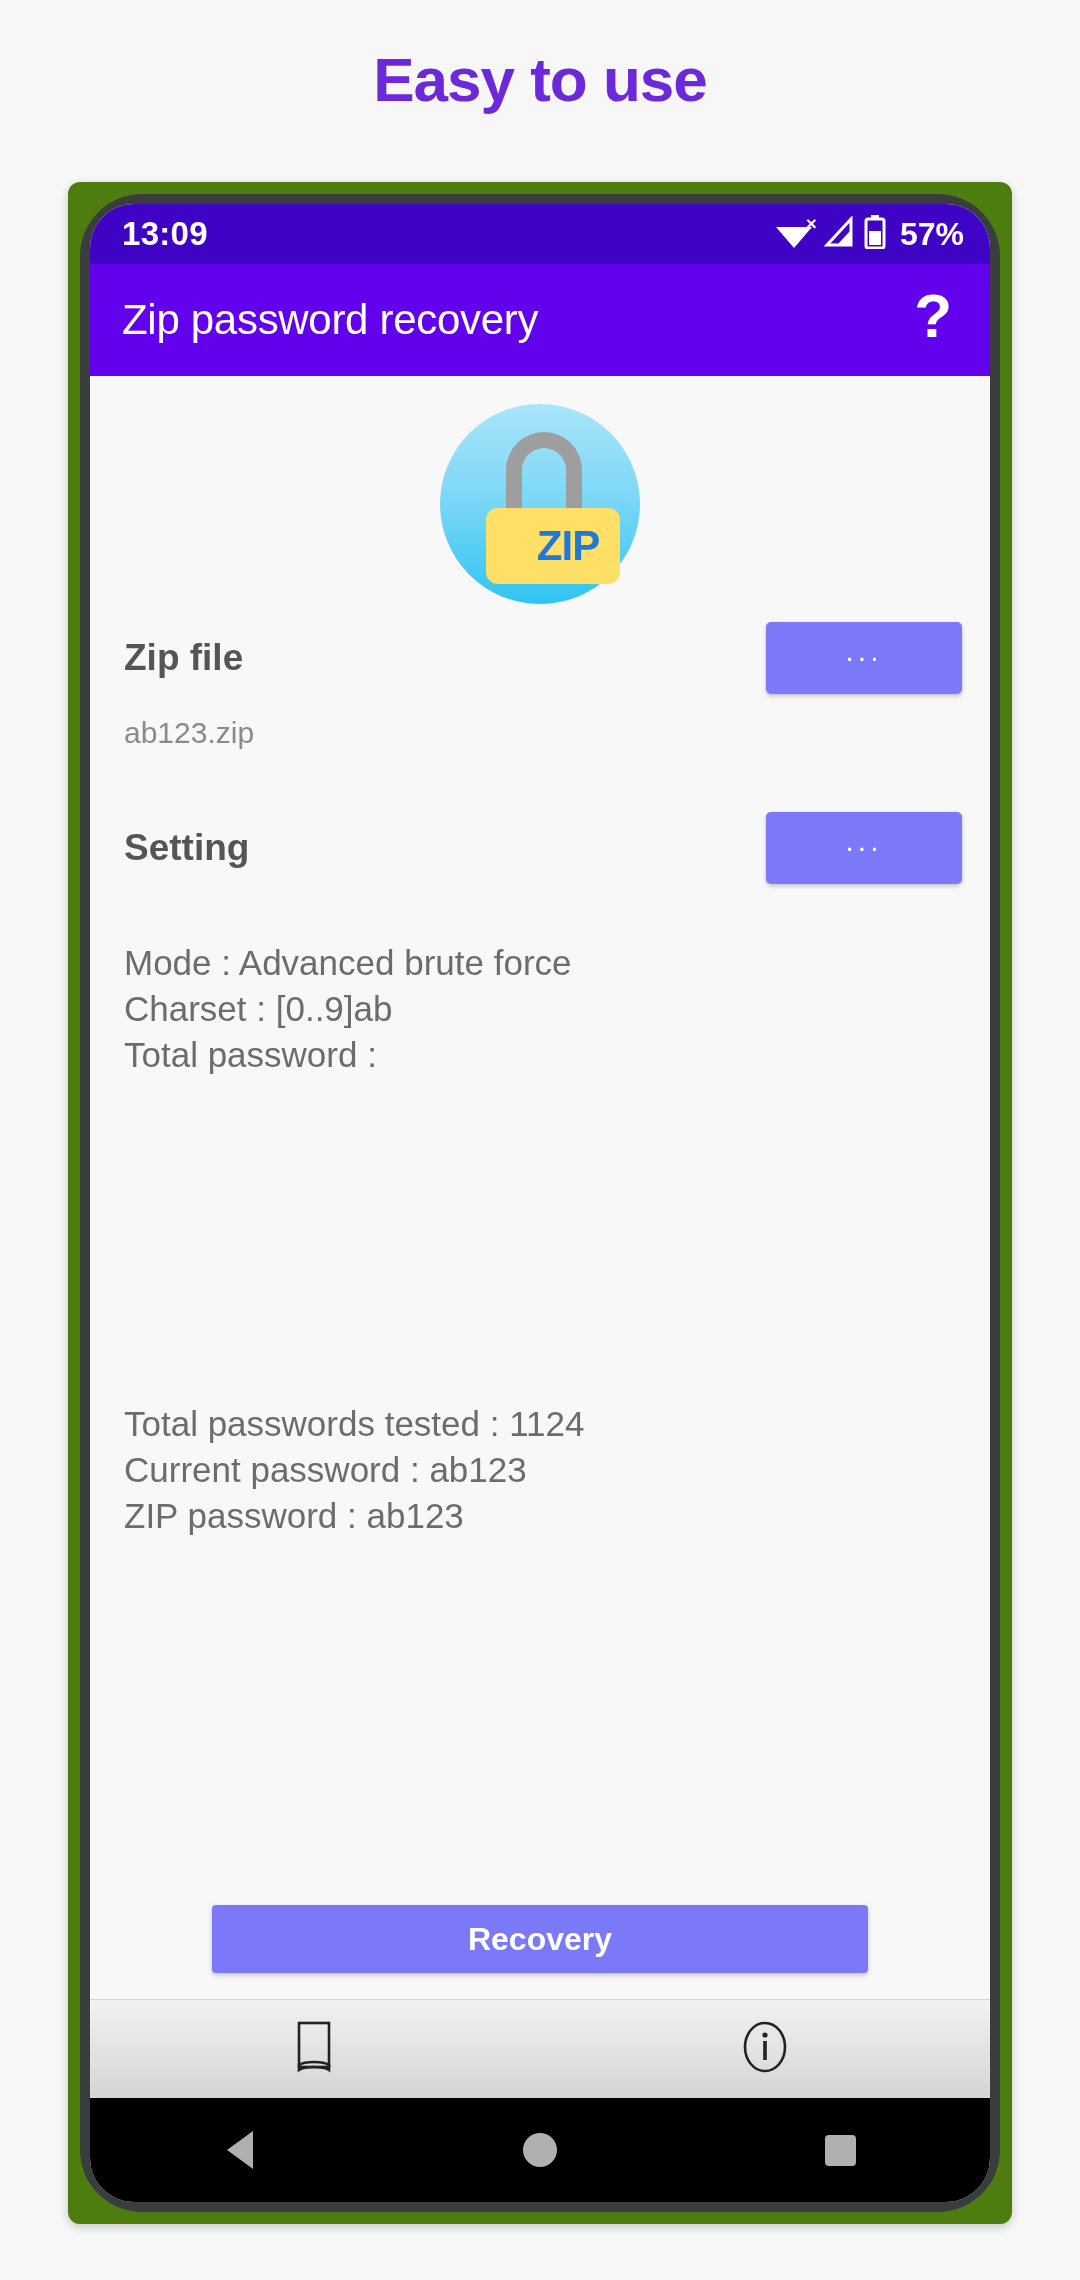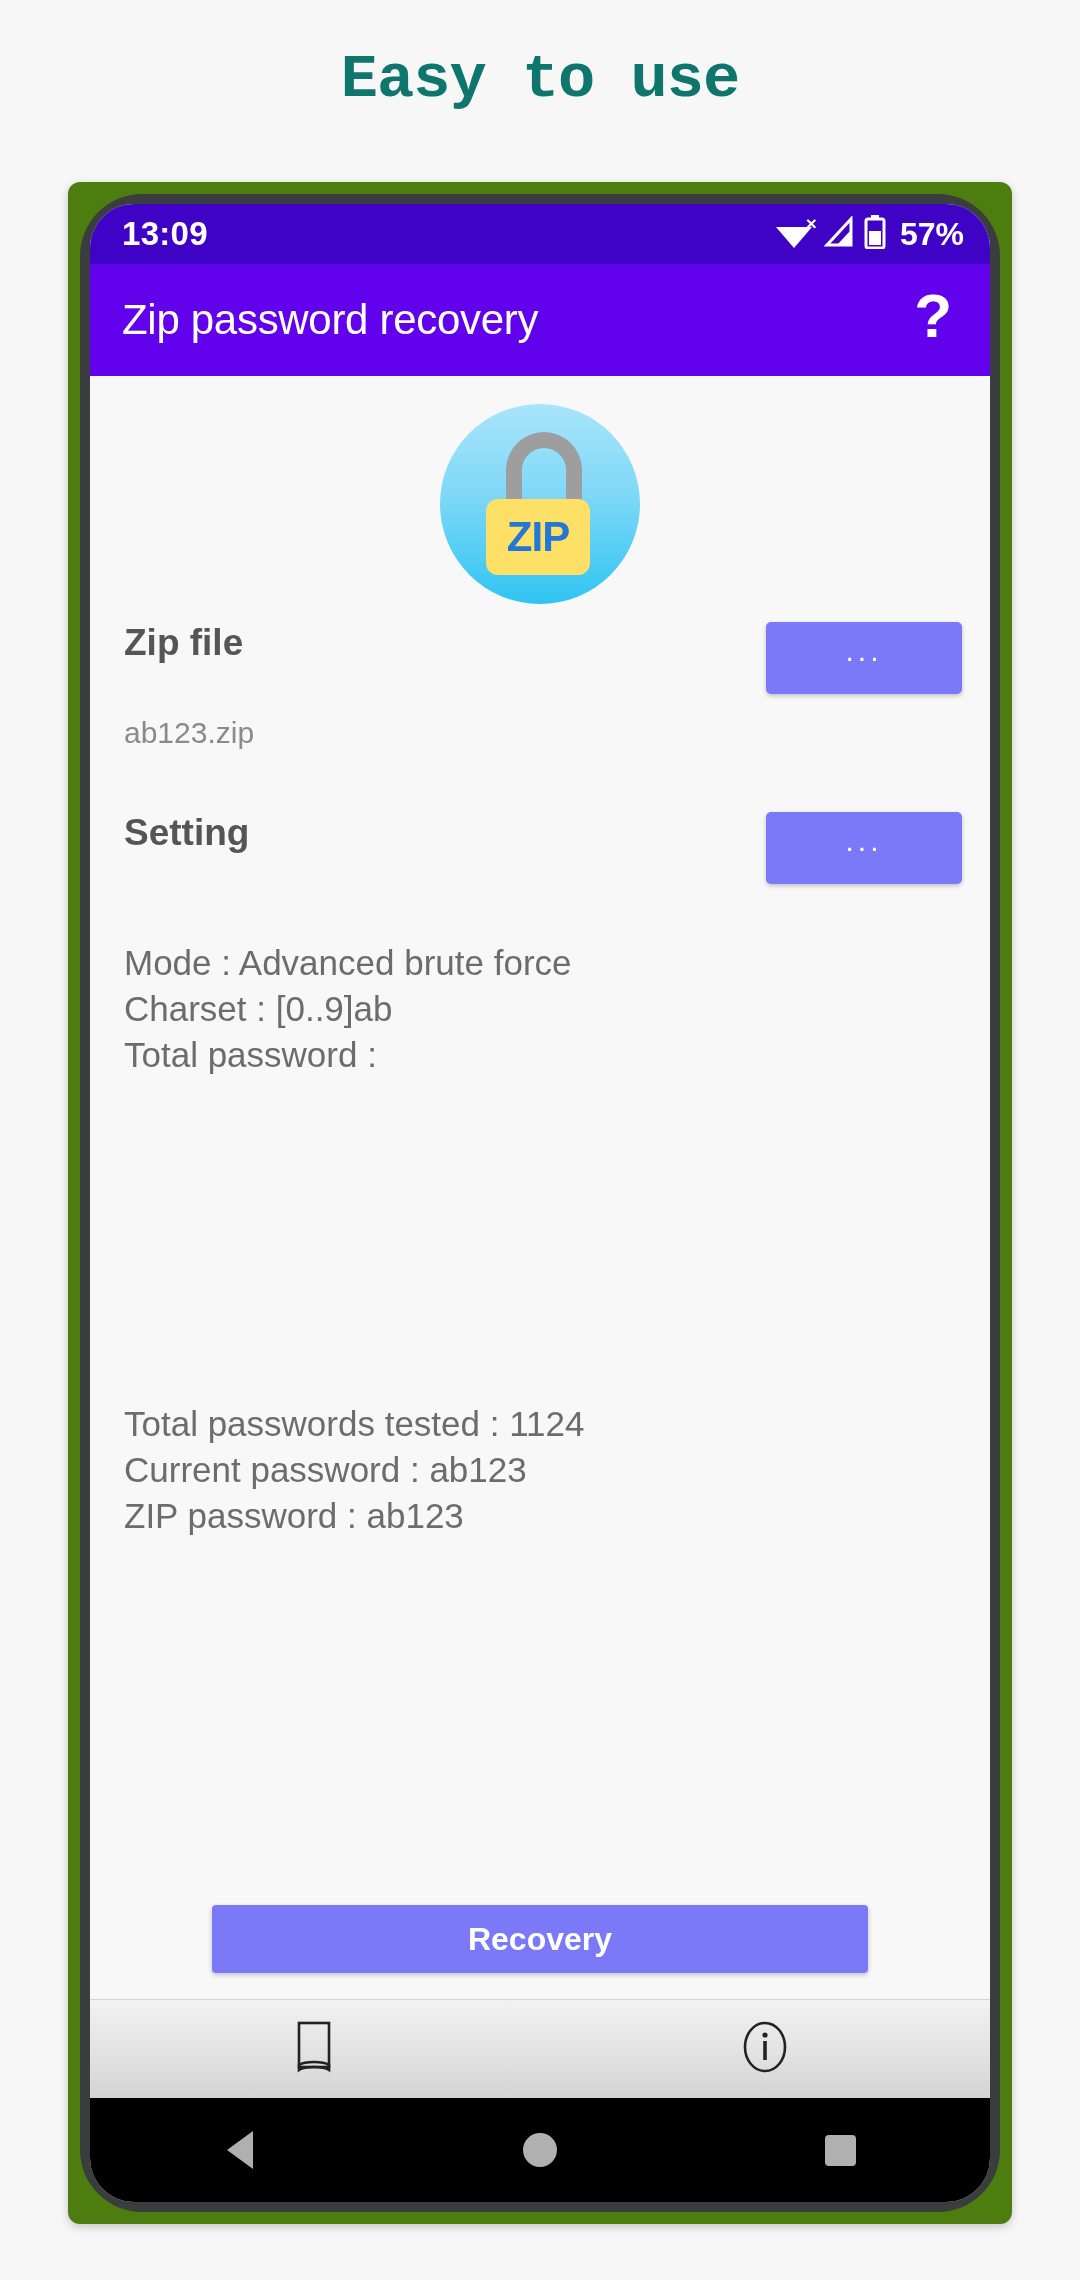--- a/index.html
+++ b/index.html
@@ -15,25 +15,25 @@
     position: relative;
   }
 
   
   .headline {
     position: absolute;
     top: 44px;
     left: 0;
     width: 100%;
     text-align: center;
-    font-family: Liberation Mono, monospace;
+    font-family: Liberation Sans, sans-serif;
     font-size: 62px;
     font-weight: bold;
     letter-spacing: -1px;
-    color: #0f766e;
+    color: #6d28d9;
   }
 
   
   .phone-frame {
     position: absolute;
     left: 68px;
     top: 182px;
     width: 944px;
     height: 2042px;
     border-radius: 12px;
@@ -171,37 +171,38 @@
     position: absolute;
     left: 66px;
     top: 86px;
     width: 16px;
     height: 34px;
     background: #9e9e9e;
   }
   .lock-body {
     position: absolute;
     left: 46px;
-    top: 95px;
+    top: 104px;
     width: 104px;
     height: 76px;
     background: #ffe066;
     border-radius: 12px;
     display: flex;
     align-items: center;
     justify-content: center;
     color: #2278d4;
     font-size: 42px;
     font-weight: bold;
     letter-spacing: -1px;
+    padding-left: 30px;
   }
 
   .row {
     display: flex;
-    align-items: flex-start;
+    align-items: center;
     justify-content: space-between;
   }
   .row-label {
     font-size: 37px;
     font-weight: bold;
     color: #555555;
     padding-left: 6px;
   }
   .btn-dots {
     width: 196px;

